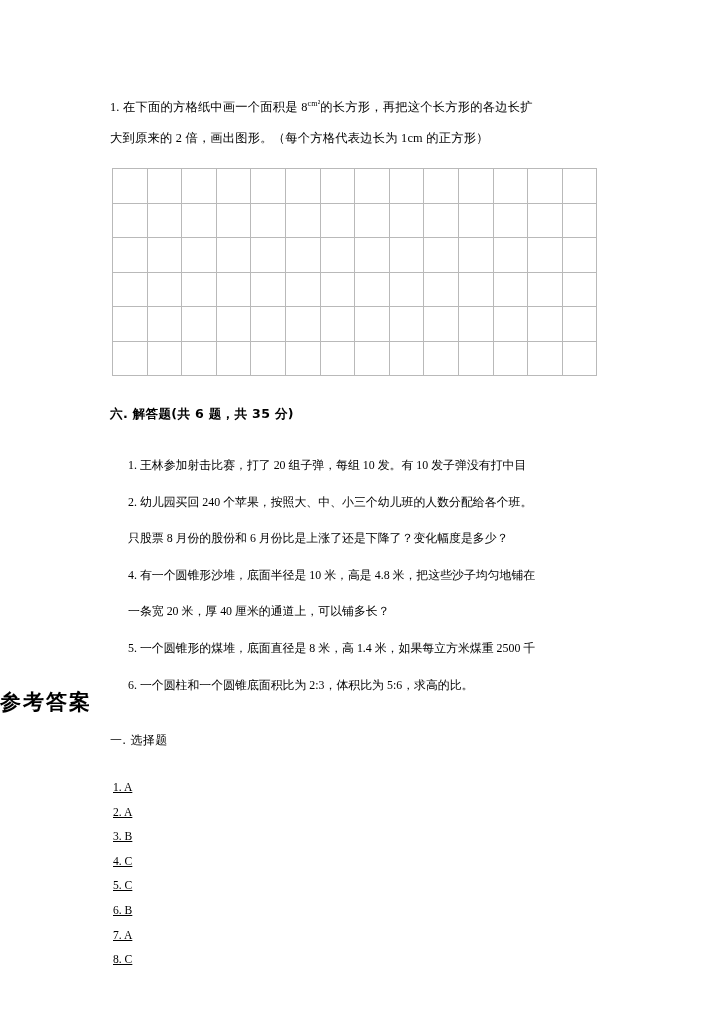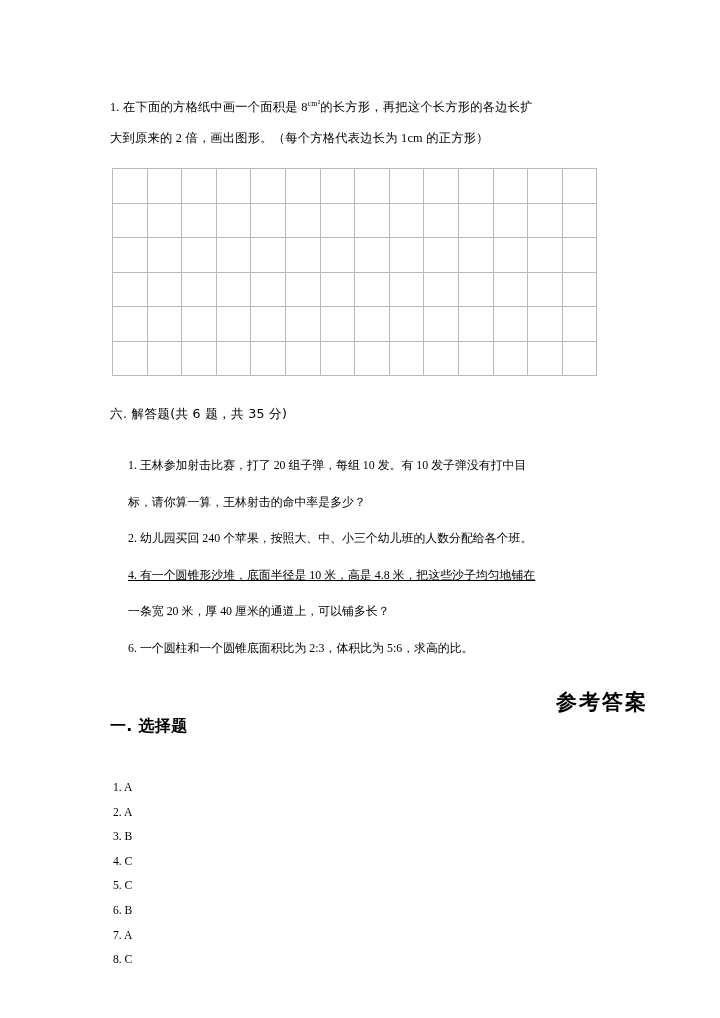--- a/index.html
+++ b/index.html
@@ -48,66 +48,66 @@
     width: 33.6px;
     height: 33.5px;
     border: 1px solid #b9b9b9;
     padding: 0;
   }
   .section-head {
     position: absolute;
     left: 110px;
     top: 406px;
     font-size: 12.6px;
-    font-weight: normal;
+    font-weight: bold;
     font-family: "DejaVu Sans", sans-serif;
     letter-spacing: 0.3px;
   }
   .qlist {
     position: absolute;
     left: 110px;
     top: 438px;
     width: 512px;
     font-size: 11.9px;
     line-height: 18.6px;
     text-align: justify;
   }
   .qlist p {
     margin: 18px;
   }
   .qlist p.gap {
     margin-top: 13px;
-    text-decoration: underline;
   }
   .answer-title {
     position: absolute;
     left: 0;
     right: 0;
     top: 688px;
-    text-align: right;
+    text-align: left;
     font-size: 21px;
     font-weight: bold;
     font-family: "DejaVu Sans", sans-serif;
     letter-spacing: 2px;
   }
   .ans-section-head {
     position: absolute;
     left: 110px;
-    top: 716px;
-    font-size: 16px;
-    font-weight: bold;
+    top: 732px;
+    font-size: 12px;
+    font-weight: normal;
     font-family: "DejaVu Sans", sans-serif;
     letter-spacing: 0.3px;
   }
   .ans-list {
     position: absolute;
     left: 113px;
     top: 776px;
     font-size: 11.6px;
     line-height: 24.6px;
+    text-decoration: underline;
   }
   .ans-list div {
     white-space: pre;
   }
 </style>
 </head>
 <body>
 
 <div class="page">
 
@@ -217,24 +217,25 @@
             <td></td>
           </tr>
         </tbody>
     </table>
   </div>
 
   <div class="section-head">六. 解答题(共 6 题，共 35 分)</div>
 
   <div class="qlist">
       <p>1. 王林参加射击比赛，打了 20 组子弹，每组 10 发。有 10 发子弹没有打中目</p>
-      <p>标，请你算一算，王林射击的命中率是多少？</p>
       <p>2. 幼儿园买回 240 个苹果，按照大、中、小三个幼儿班的人数分配给各个班。</p>
+      <p>只股票 8 月份的股份和 6 月份比是上涨了还是下降了？变化幅度是多少？</p>
       <p class="gap">4. 有一个圆锥形沙堆，底面半径是 10 米，高是 4.8 米，把这些沙子均匀地铺在</p>
       <p>一条宽 20 米，厚 40 厘米的通道上，可以铺多长？</p>
+      <p>5. 一个圆锥形的煤堆，底面直径是 8 米，高 1.4 米，如果每立方米煤重 2500 千</p>
       <p>6. 一个圆柱和一个圆锥底面积比为 2:3，体积比为 5:6，求高的比。</p>
     </div>
 
   <div class="answer-title">参考答案</div>
 
   <div class="ans-section-head">一. 选择题</div>
 
   <div class="ans-list">
       <div>1. A</div>
       <div>2. A</div>

